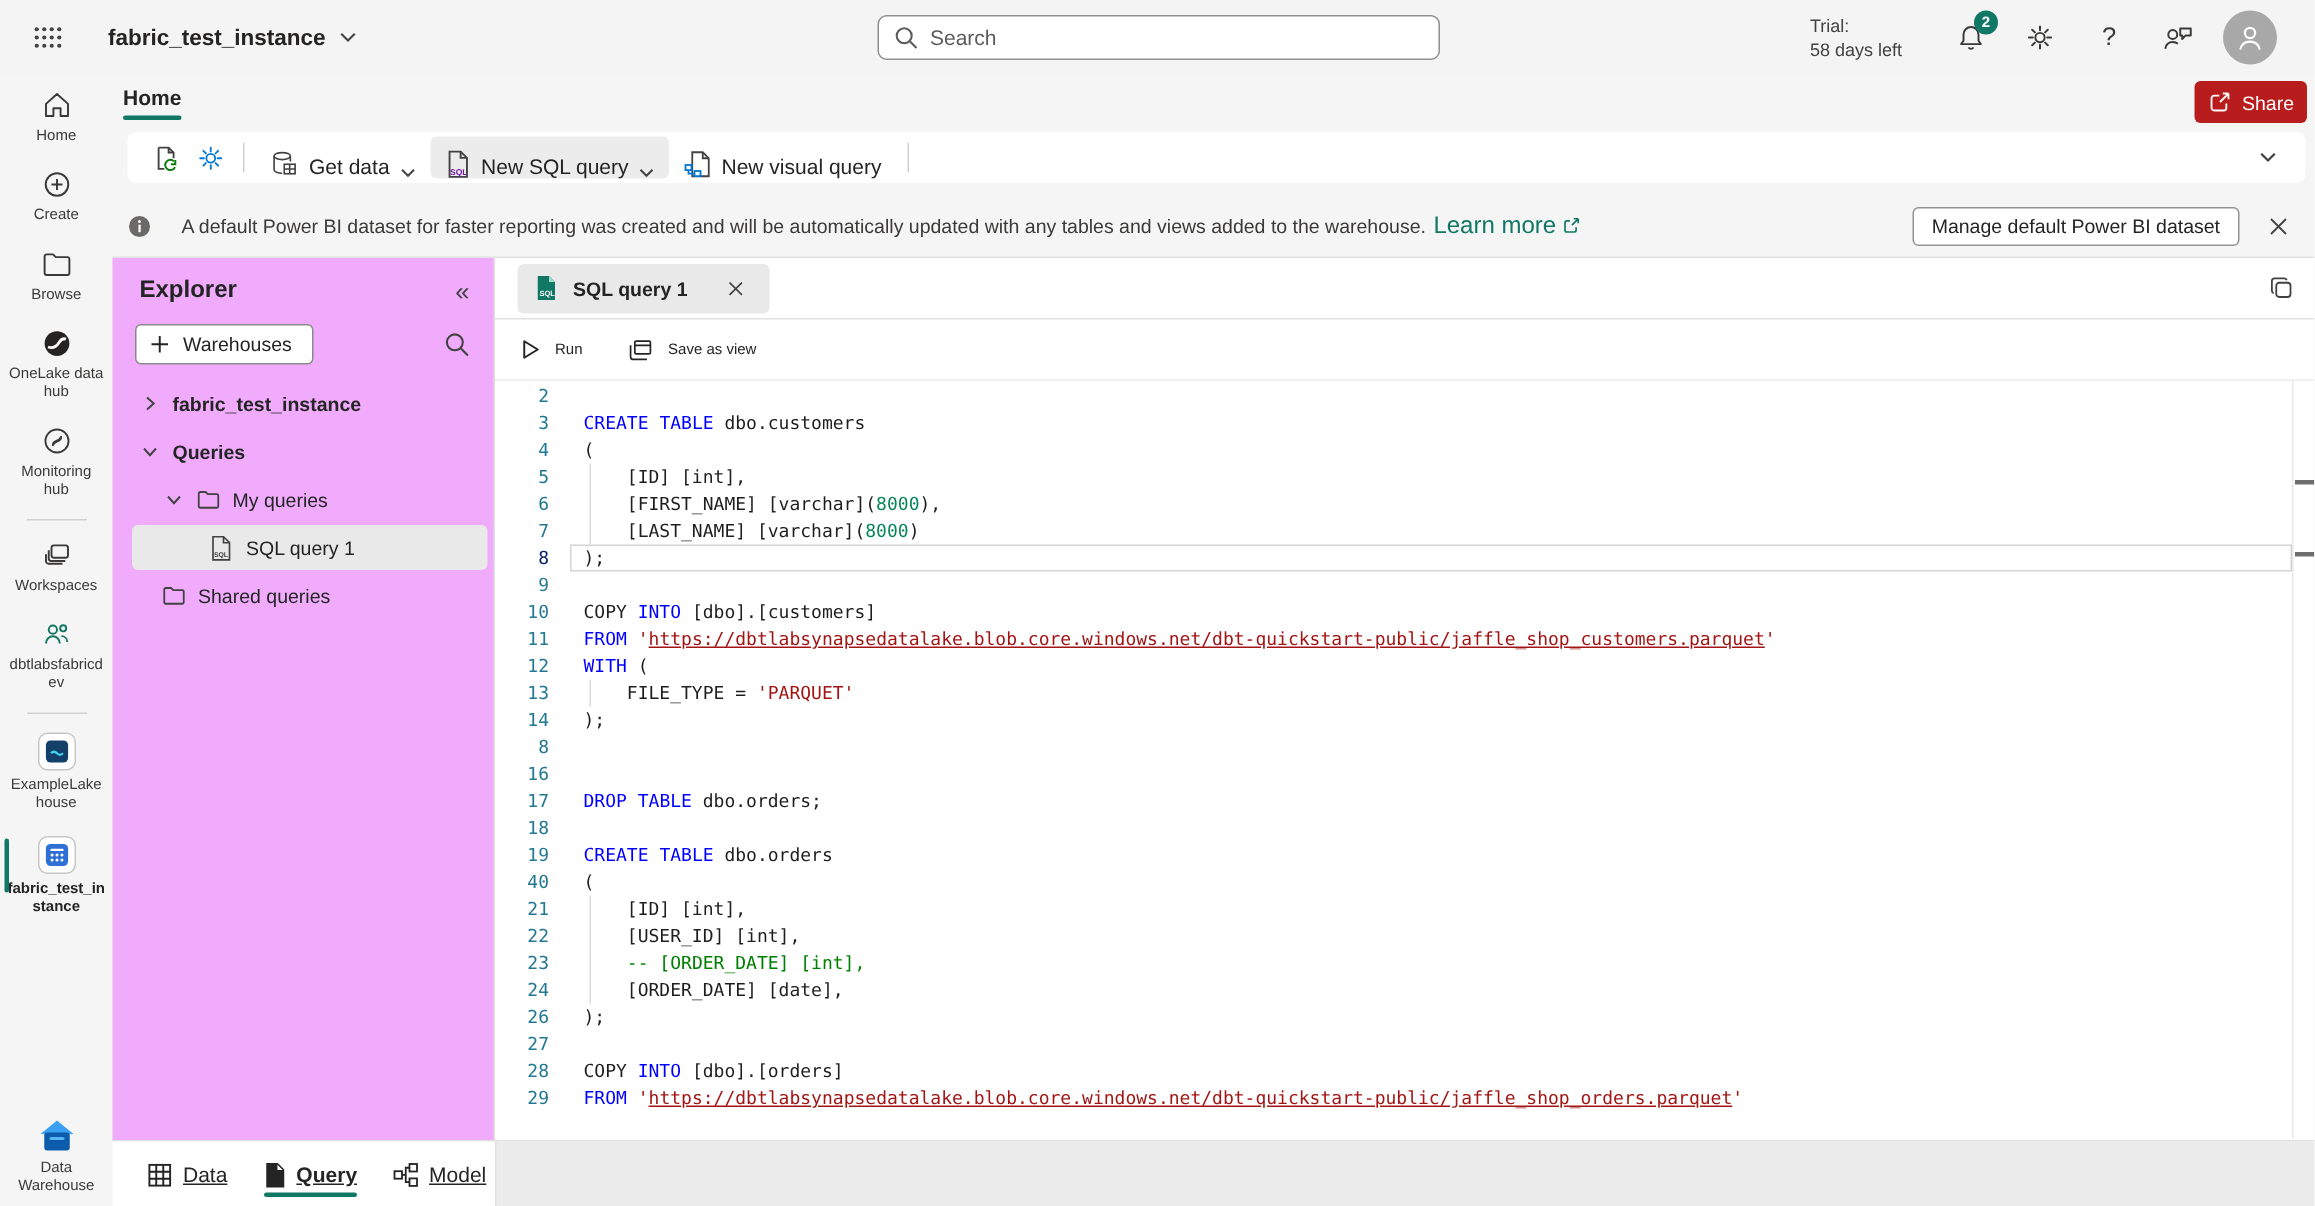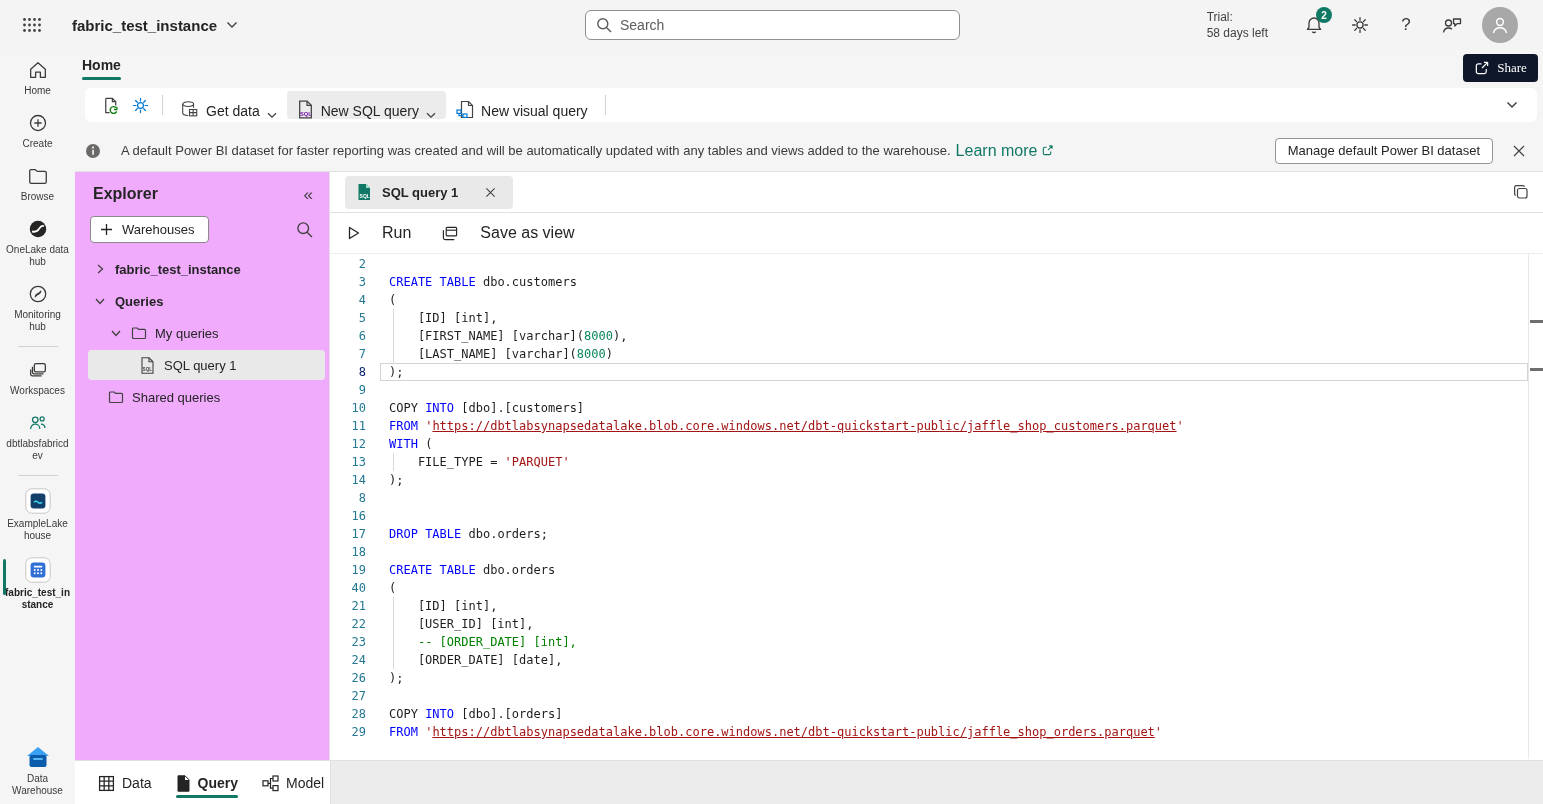--- a/index.html
+++ b/index.html
@@ -20,21 +20,21 @@
   .topbar-right { position:absolute; right:0; top:0; height:50px; display:flex; align-items:center; padding-right:25px; }
   .trial { font-size:12px; color:#424242; line-height:16px; margin-right:20px; }
   .top-icon { width:40px; height:40px; display:flex; align-items:center; justify-content:center; position:relative; cursor:pointer; margin-left:6px; }
   .badge { position:absolute; top:2px; right:2px; min-width:16px; height:16px; border-radius:8px; background:#117865; color:#fff; font-size:10px; font-weight:700; display:flex; align-items:center; justify-content:center; padding:0 3px; }
   .qmark { font-size:17px; color:#3b3a39; }
   .avatar { width:36px; height:36px; border-radius:50%; background:#a8a8a8; display:flex; align-items:center; justify-content:center; margin-left:10px; cursor:pointer; }
 
   
   .home-tab { position:absolute; left:82px; top:57px; font-size:14px; font-weight:600; color:#242424; cursor:pointer; }
   .home-tab::after { content:""; position:absolute; left:0; right:0; bottom:-7px; height:3px; background:#117865; border-radius:2px; }
-  .share-btn { position:absolute; left:1463px; top:54px; width:75px; height:28px; background:#0f172a; color:#fff; border:none; border-radius:4px; font-size:13px; font-family:Liberation Serif, serif; display:flex; align-items:center; justify-content:center; gap:7px; cursor:pointer; }
+  .share-btn { position:absolute; left:1463px; top:54px; width:75px; height:28px; background:#b91c1c; color:#fff; border:none; border-radius:4px; font-size:13px; font-family:Liberation Sans, sans-serif; display:flex; align-items:center; justify-content:center; gap:7px; cursor:pointer; }
   .toolbar { position:absolute; left:85px; top:88px; width:1452px; height:34px; background:#fff; border-radius:6px; display:flex; align-items:center; padding:0 10px; }
   .tb-iconbtn { width:30px; height:28px; display:flex; align-items:center; justify-content:center; border-radius:4px; cursor:pointer; }
   .tb-btn { display:flex; align-items:flex-end; gap:7px; height:28px; padding:0 10px; border-radius:4px; font-size:14px; color:#242424; cursor:pointer; white-space:nowrap; }
   .tb-btn.selected { background:#ececec; }
   .tb-divider { width:1px; height:20px; background:#d1d1d1; margin:0 7px; }
   .tb-collapse { margin-left:auto; width:30px; height:28px; display:flex; align-items:center; justify-content:center; cursor:pointer; }
 
   
   .banner { position:absolute; left:75px; top:130px; width:1468px; height:42px; display:flex; align-items:center; padding-left:10px; border-bottom:1px solid #e0e0e0; }
   .banner-text { font-size:13px; color:#3b3a39; margin-left:20px; }
@@ -67,37 +67,37 @@
   .tree-chev { width:16px; display:flex; justify-content:center; margin-right:7px; }
   .tree-ico { width:16px; margin-right:8px; display:flex; }
 
   
   .main { position:absolute; left:330px; top:172px; width:1213px; height:588px; background:#fff; }
   .tabstrip { position:relative; height:41px; border-bottom:1px solid #e1e1e1; display:flex; align-items:center; padding-left:15px; }
   .qtab { height:33px; min-width:168px; background:#e9e9e9; border-radius:4px; display:flex; align-items:center; gap:10px; padding:0 10px 0 11px; font-size:13px; font-weight:600; color:#242424; cursor:pointer; }
   .qtab-close { margin-left:14px; display:flex; padding:3px; cursor:pointer; }
   .copy-btn { position:absolute; right:13px; top:11px; cursor:pointer; }
   .cmdbar { height:41px; border-bottom:1px solid #ededed; display:flex; align-items:center; padding-left:16px; gap:30px; }
-  .cmd { display:flex; align-items:center; gap:21px; font-size:16px; color:#242424; cursor:pointer; }
+  .cmd { display:flex; align-items:center; gap:9px; font-size:10px; color:#242424; cursor:pointer; }
 
   
   .editor { position:relative; height:505px; padding-top:1px; font-family:"DejaVu Sans Mono",monospace; font-size:12px; line-height:18px; cursor:text; overflow:hidden; }
   .code-line { position:relative; height:18px; white-space:pre; }
   .ln { position:absolute; left:0; top:0; width:36px; text-align:right; color:#237893; }
   .code-line.current .ln { color:#0b216f; }
   .code { position:absolute; left:59px; top:0; }
   .code-line.guide::before { content:""; position:absolute; left:63px; top:0; bottom:0; width:1px; background:#d9d9d9; }
   .code-line.current::after { content:""; position:absolute; left:50px; right:15px; top:0; bottom:0; border:1px solid #d4d4d4; pointer-events:none; }
   .tok-kw{color:#0000ff} .tok-pl{color:#1e1e1e} .tok-str{color:#a31515} .tok-u{text-decoration:underline} .tok-num{color:#098658} .tok-com{color:#008000}
   .ruler { position:absolute; right:0; top:0; bottom:0; width:15px; border-left:1px solid #e8e8e8; }
   .ruler .mark { position:absolute; left:1px; width:13px; height:3px; background:#6e6e6e; }
 
   
   .statusbar { position:absolute; left:75px; top:760px; width:1468px; height:44px; border-top:1px solid #e0e0e0; }
-  .sb-left { position:absolute; left:0; top:0; width:255px; height:44px; background:#fff; display:flex; align-items:center; padding-left:23px; gap:24px; }
+  .sb-left { position:absolute; left:0; top:0; width:255px; height:44px; background:#fff; display:flex; align-items:center; padding-left:23px; gap:24px;text-decoration:underline; }
   .sb-right { position:absolute; left:255px; top:0; right:0; height:44px; background:#ececec; border-left:1px solid #e0e0e0; }
   .sb-tab { position:relative; display:flex; align-items:center; gap:7px; font-size:14px; color:#242424; cursor:pointer; height:44px; }
   .sb-tab.active { font-weight:700; }
   .sb-tab.active::after { content:""; position:absolute; left:0; right:0; bottom:7px; height:3px; background:#117865; border-radius:2px; }
 </style>
 </head>
 <body>
 
 <div class="topbar">
   <div class="waffle-btn">

